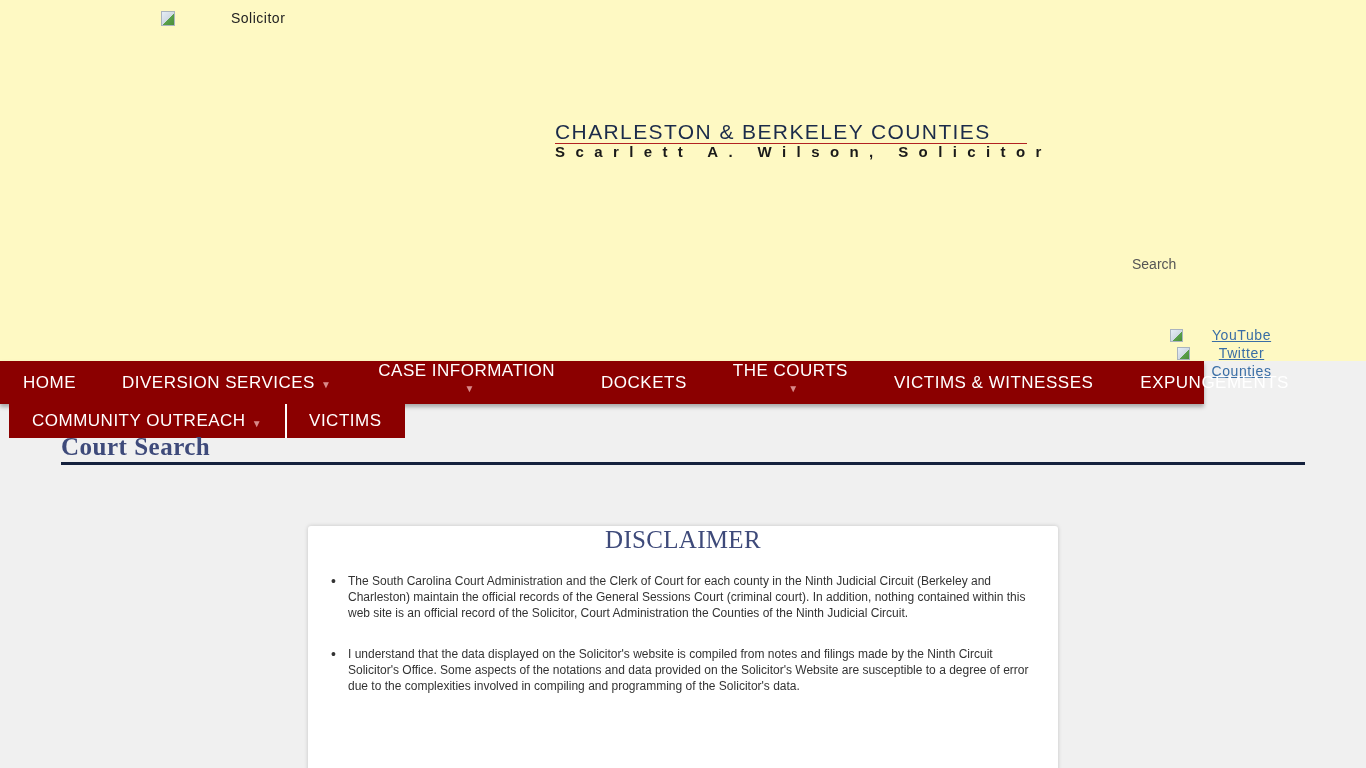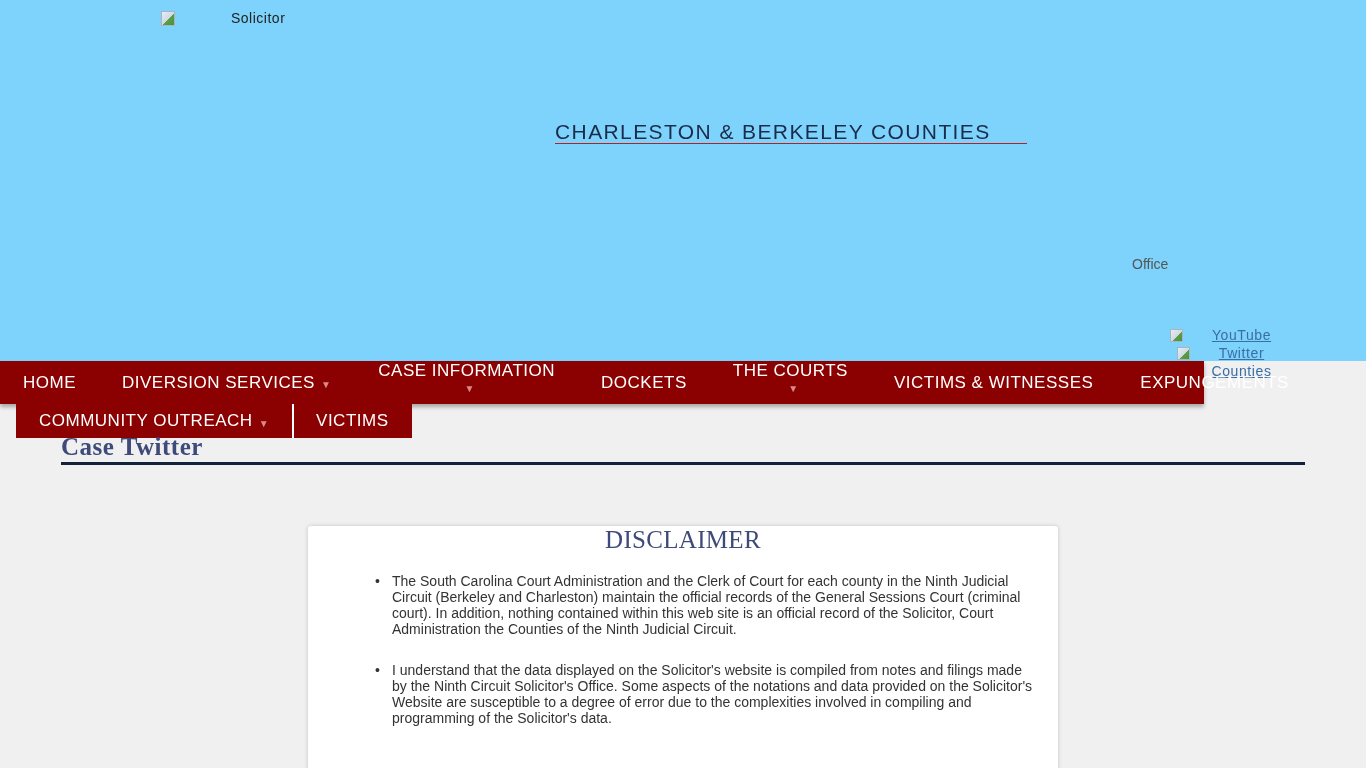--- a/index.html
+++ b/index.html
@@ -1,65 +1,66 @@
 <!DOCTYPE html>
 <html><head>
 <meta charset="utf-8">
 <style>
   * { box-sizing: border-box; margin: 0; padding: 0; }
   html, body { width: 1366px; height: 768px; overflow: hidden; }
   body { background: #f0f0f0; font-family: "Liberation Sans", sans-serif; position: relative; }
 
-  .header { position: absolute; left: 0; top: 0; width: 1366px; height: 361px; background: #7dd3fc; }
+  .header { position: absolute; left: 0; top: 0; width: 1366px; height: 361px; background: #fef9c3; }
   .logo { position: absolute; left: 160px; top: 10px; display: flex; align-items: center; font-size: 14px; color: #222; letter-spacing: 0.5px; }
   .broken-img { display: inline-block; width: 16px; height: 16px; position: relative; }
   .broken-img::before { content: ""; position: absolute; left: 1px; top: 1px; width: 12px; height: 13px; background: linear-gradient(135deg, #e6eef6 0%, #cfd9e3 55%, #5aa04a 56%, #4a8f3a 100%); border: 1px solid #aab4bf; }
   .logo .logo-text { margin-left: 55px; }
 
   .title-block { position: absolute; left: 555px; top: 121px; width: 472px; }
   .title-main { font-size: 21px; color: #1b2b4a; letter-spacing: 1.4px; line-height: 22px; border-bottom: 1px solid #b22222; padding-bottom: 0; white-space: nowrap; }
   .title-sub { font-size: 15px; font-weight: bold; color: #1a1a1a; letter-spacing: 10.4px; line-height: 16px; margin-top: 0px; white-space: nowrap; }
 
   .search { position: absolute; left: 1132px; top: 256px; font-size: 14px; color: #555; }
 
   .social { position: absolute; left: 1140px; top: 327px; width: 160px; text-align: center; font-size: 14px; line-height: 16px; }
   .social a { color: #3a6ea5; text-decoration: underline; letter-spacing: 0.6px; display: inline-flex; align-items: center; gap: 29px; }
   .social a .broken-img { width: 14px; height: 14px; }
   .social a .broken-img::before { width: 11px; height: 11px; }
 
   .nav1 { position: absolute; left: 0; top: 361px; width: 1204px; height: 43px; background: #8b0000; box-shadow: 0 3px 4px rgba(0,0,0,0.3); display: flex; }
   .nav-item { color: #ffffff; font-size: 17px; letter-spacing: 0.5px; height: 100%; display: flex; align-items: center; white-space: nowrap; cursor: pointer; }
   .caret { color: #d88a8a; font-size: 10px; margin-left: 6px; position: relative; top: 2px; }
-  .nav2 { position: absolute; left: 16px; top: 404px; height: 34px; display: flex; }
+  .nav2 { position: absolute; left: 9px; top: 404px; height: 34px; display: flex; }
   .nav2 .nav-item { background: #8b0000; height: 34px; }
   .nav-sep { width: 2px; background: #ffffff; height: 34px; }
 
   .page-title { position: absolute; left: 61px; top: 433px; font-family: "Liberation Serif", serif; font-size: 25px; color: #3e4a7a; letter-spacing: 0.5px; }
   .title-rule { position: absolute; left: 61px; top: 462px; width: 1244px; height: 3px; background: #14213d; }
 
   .card { position: absolute; left: 308px; top: 526px; width: 750px; height: 260px; background: #ffffff; border-radius: 3px; box-shadow: 0 0 4px rgba(0,0,0,0.18); }
   .card h2 { font-family: "Liberation Serif", serif; font-weight: normal; font-size: 25px; color: #3e4a7a; text-align: center; letter-spacing: 0.3px; }
   .card ul { margin: 19px 20px 0 40px; padding-left: 0; list-style: none; }
-  .card li { position: relative; font-size: 14px; line-height: 16px; color: #333; margin-bottom: 25px; margin-left: 44px; }
+  .card li { position: relative; font-size: 12px; line-height: 16px; color: #333; margin-bottom: 25px; }
   .card li::before { content: "•"; position: absolute; left: -17px; top: 0px; font-size: 14px; color: #333; }
 </style>
 </head>
 <body>
 
 <div class="header">
   <a class="logo">
     <span class="broken-img"></span>
     <span class="logo-text">Solicitor</span>
   </a>
 
   <div class="title-block">
     <div class="title-main">CHARLESTON &amp; BERKELEY COUNTIES</div>
+    <div class="title-sub">Scarlett A. Wilson, Solicitor</div>
   </div>
 
-  <div class="search">Office</div>
+  <div class="search">Search</div>
 
   <div class="social">
     <a>
         <span class="broken-img"></span>
         <span>YouTube</span>
       </a>
     <a>
         <span class="broken-img"></span>
         <span>Twitter</span>
       </a><br>
@@ -101,21 +102,21 @@
   <div class="nav-item" style="padding:0 23px 0 23px;">
       <span>COMMUNITY OUTREACH</span>
       <span class="caret">▼</span>
     </div>
   <div class="nav-sep"></div>
   <div class="nav-item" style="padding:0 23px 0 22px;">
       <span>VICTIMS</span>
     </div>
 </div>
 
-<h1 class="page-title">Case Twitter</h1>
+<h1 class="page-title">Court Search</h1>
 <div class="title-rule"></div>
 
 <section class="card">
   <h2>DISCLAIMER</h2>
   <ul>
     <li>The South Carolina Court Administration and the Clerk of Court for each county in the Ninth Judicial Circuit (Berkeley and Charleston) maintain the official records of the General Sessions Court (criminal court). In addition, nothing contained within this web site is an official record of the Solicitor, Court Administration the Counties of the Ninth Judicial Circuit.</li>
     <li>I understand that the data displayed on the Solicitor's website is compiled from notes and filings made by the Ninth Circuit Solicitor's Office. Some aspects of the notations and data provided on the Solicitor's Website are susceptible to a degree of error due to the complexities involved in compiling and programming of the Solicitor's data.</li>
   </ul>
 </section>
 

